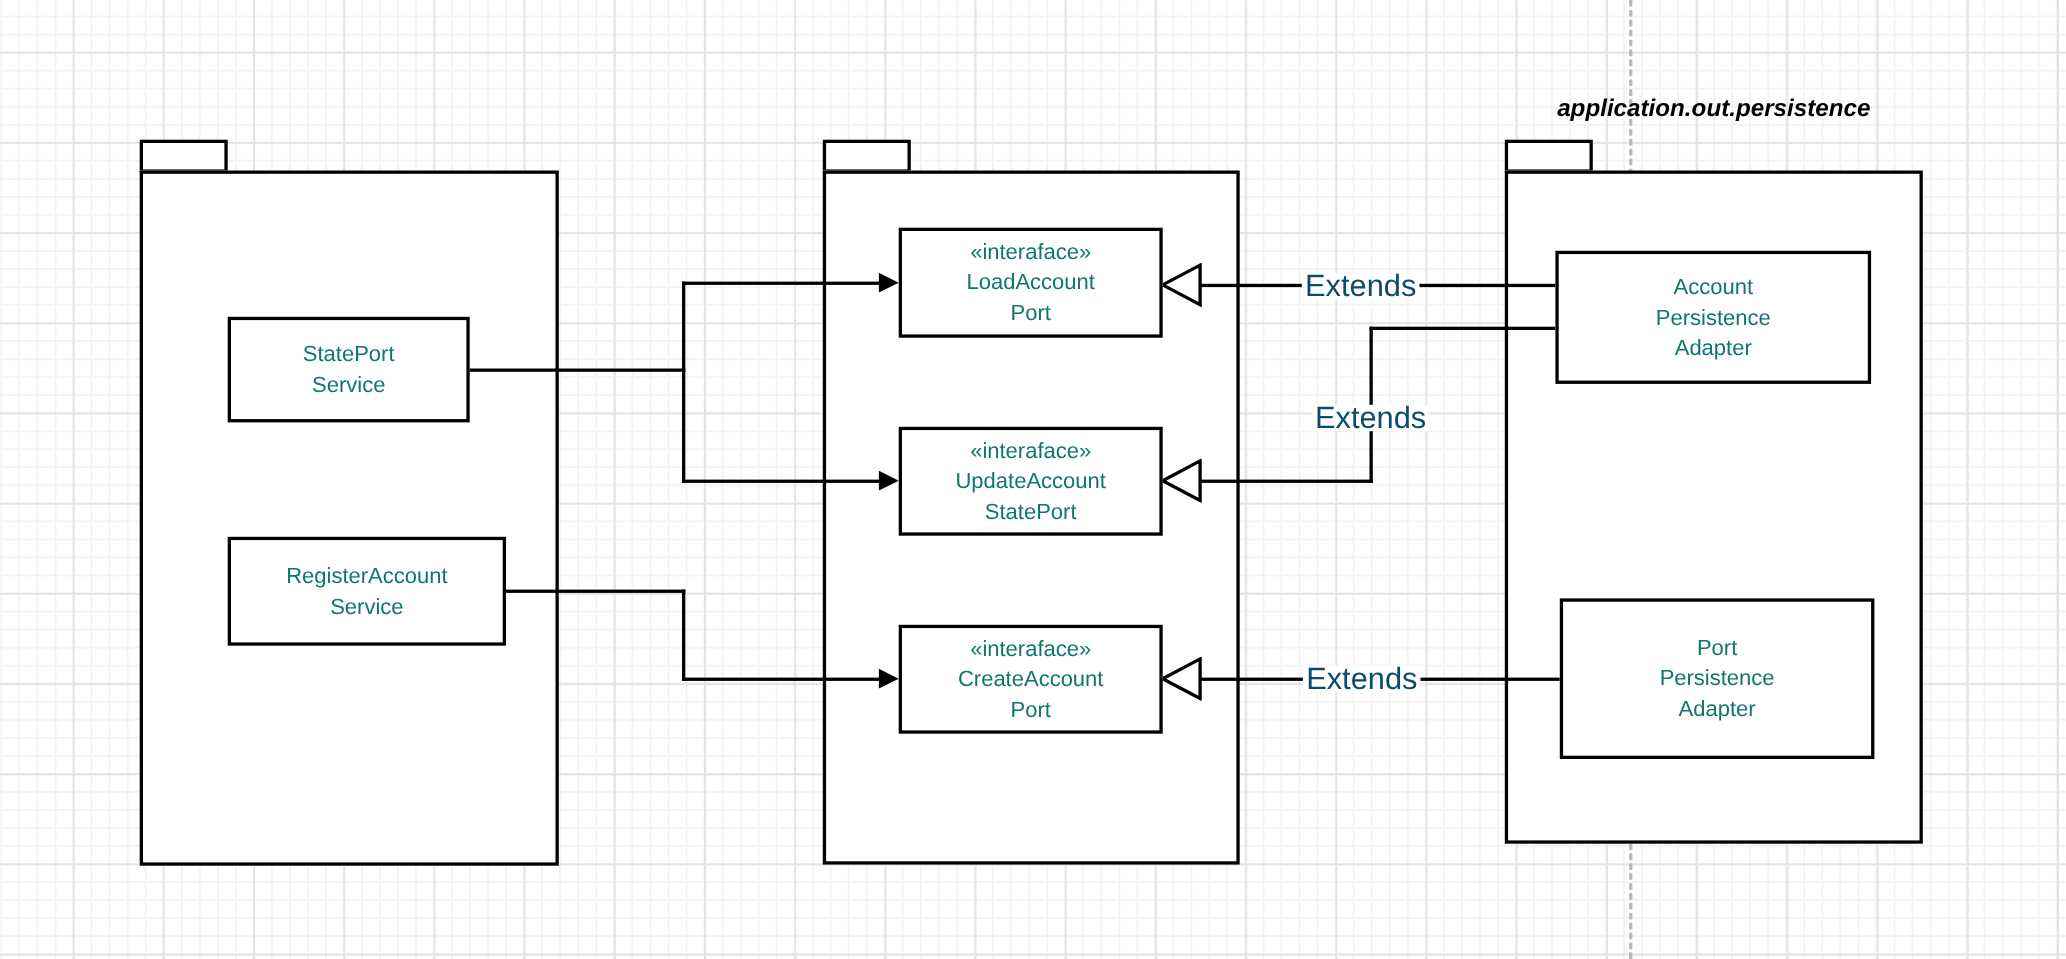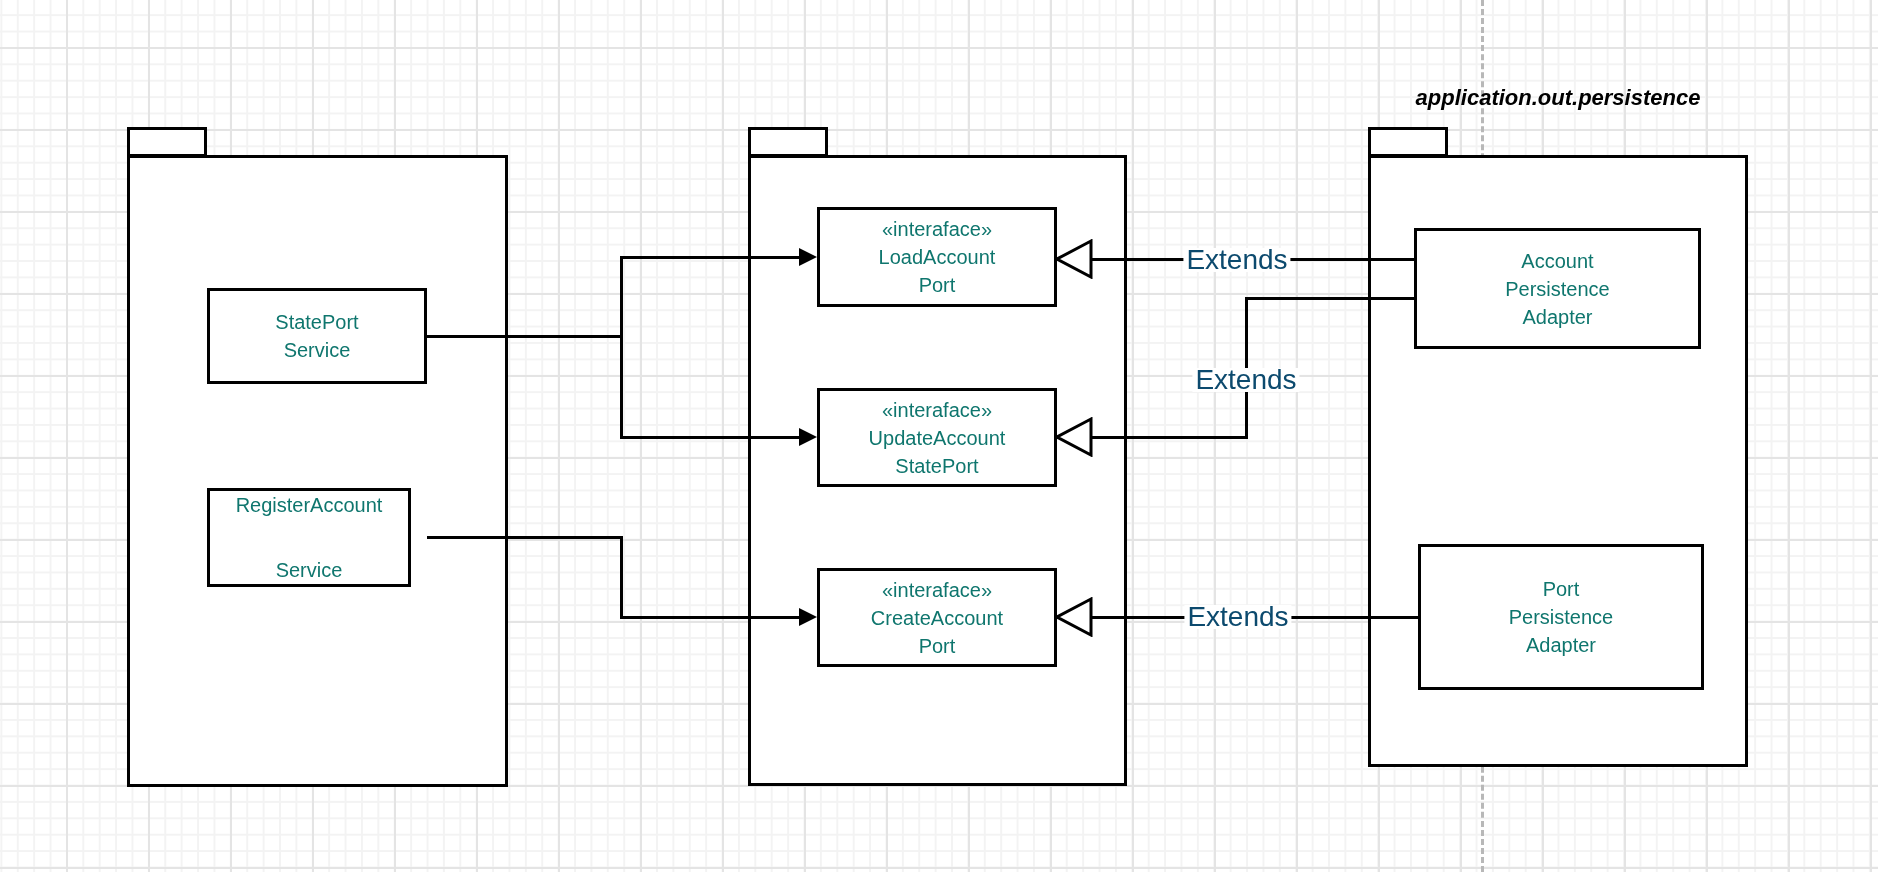--- a/index.html
+++ b/index.html
@@ -111,21 +111,21 @@
     <svg width="38" height="40" viewBox="0 0 38 40" xmlns="http://www.w3.org/2000/svg">
       <polygon points="36,2 2,20 36,38" fill="#ffffff" stroke="#000000" stroke-width="3"></polygon>
     </svg>
   </div>
   <div class="edge-label" style="left:1238px; top:617px;">Extends</div>
 
   <div class="node" style="left:207px; top:288px; width:220px; height:96px;">
     <span>StatePort</span>
     <span>Service</span>
   </div>
-  <div class="node" style="left:207px; top:488px; width:204px; height:99px;justify-content:space-between;">
+  <div class="node" style="left:207px; top:488px; width:253px; height:99px;">
     <span>RegisterAccount</span>
     <span>Service</span>
   </div>
 
   <div class="node" style="left:817px; top:207px; width:240px; height:100px;">
     <span>«interaface»</span>
     <span>LoadAccount</span>
     <span>Port</span>
   </div>
   <div class="node" style="left:817px; top:388px; width:240px; height:99px;">

